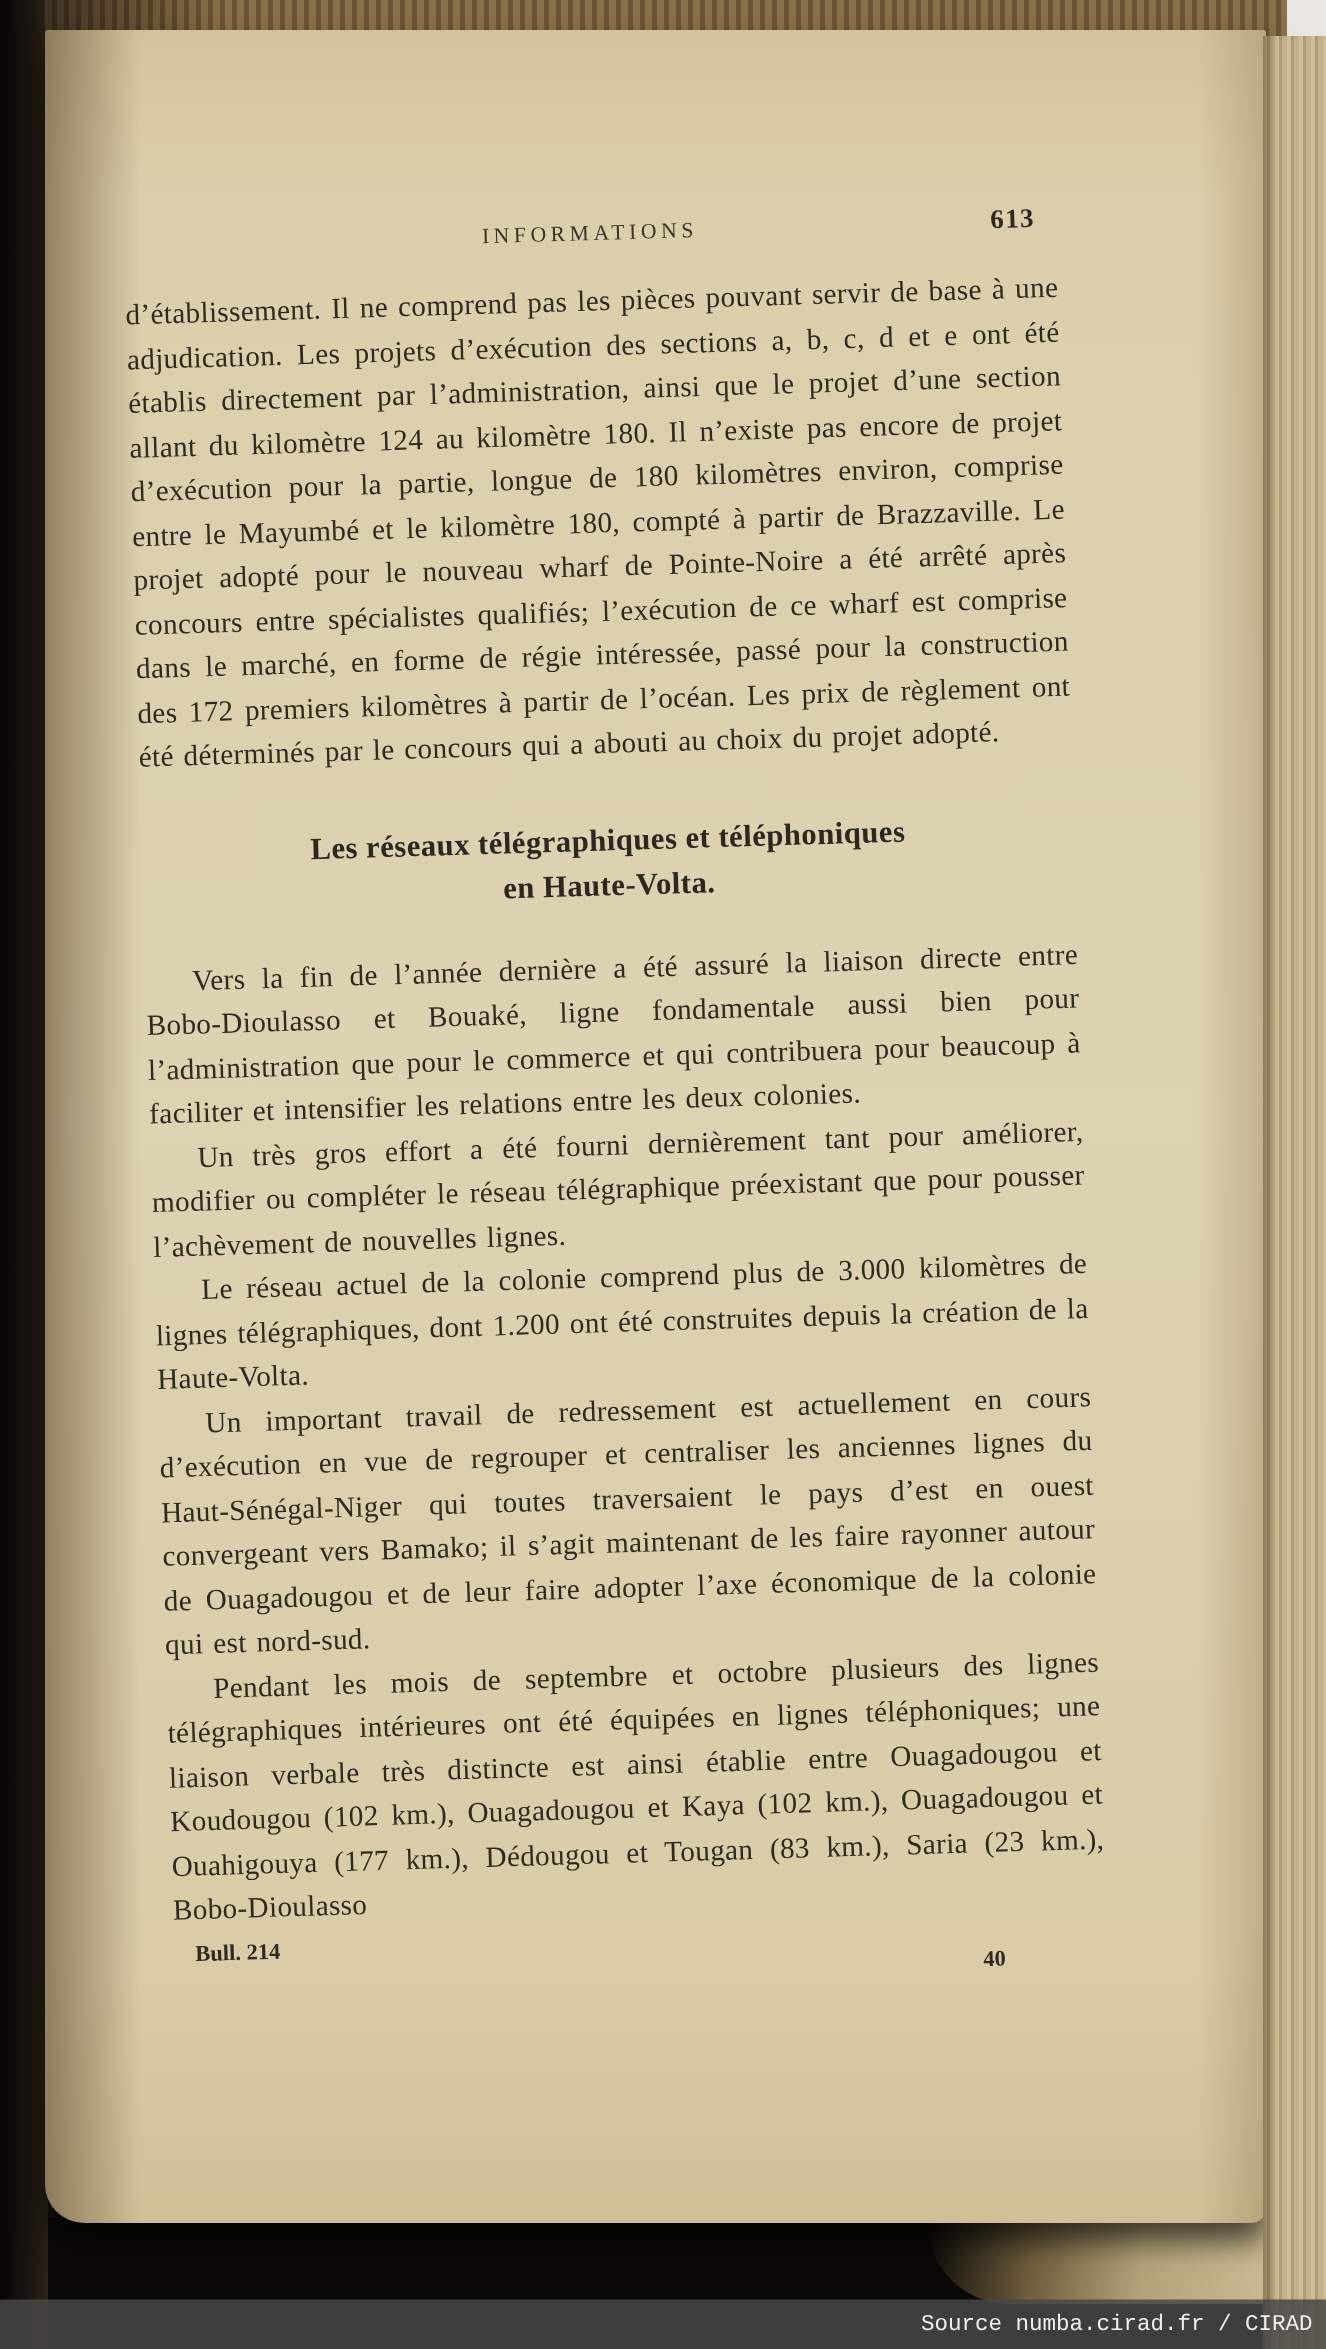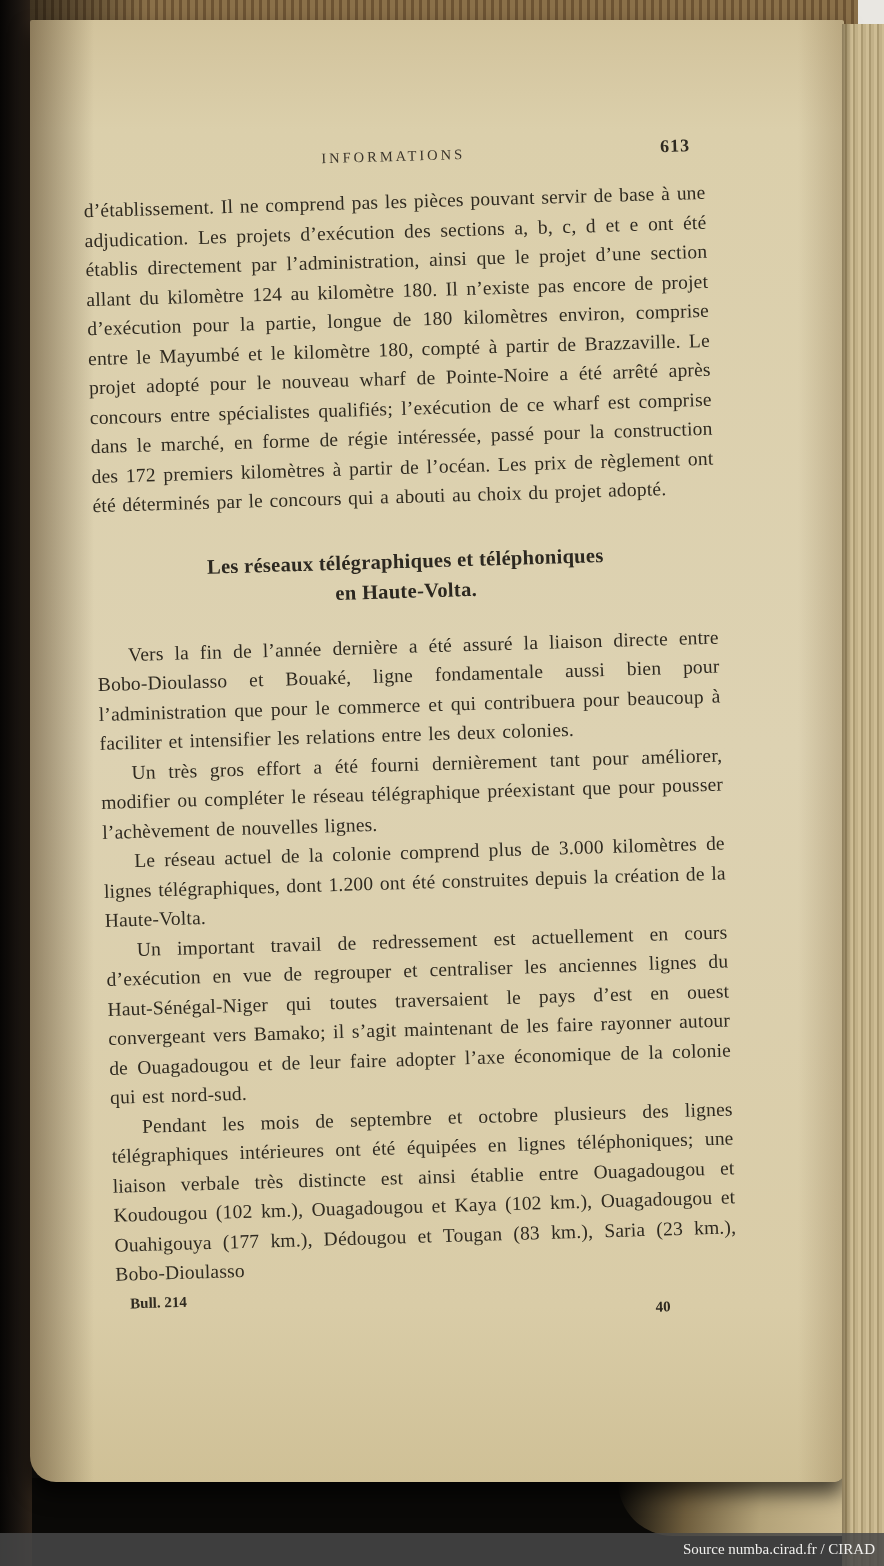--- a/index.html
+++ b/index.html
@@ -97,21 +97,21 @@
     font-size: 15px; font-weight: bold;
   }
 
   
   .attribution-bar {
     position: absolute; left: 0; bottom: 0; width: 884px; height: 33px;
     background: rgba(72, 72, 72, .85);
     display: flex; align-items: center; justify-content: flex-end;
     box-sizing: border-box; padding-right: 9px;
     z-index: 10;
-    font-family: Liberation Serif, serif;
+    font-family: Liberation Mono, monospace;
     font-size: 15px; color: #f0efed;
   }
 </style>
 </head>
 <body>
 
 <div class="scene">
 
   <div class="corner-light"></div>
   <div class="bottom-dark"></div>

